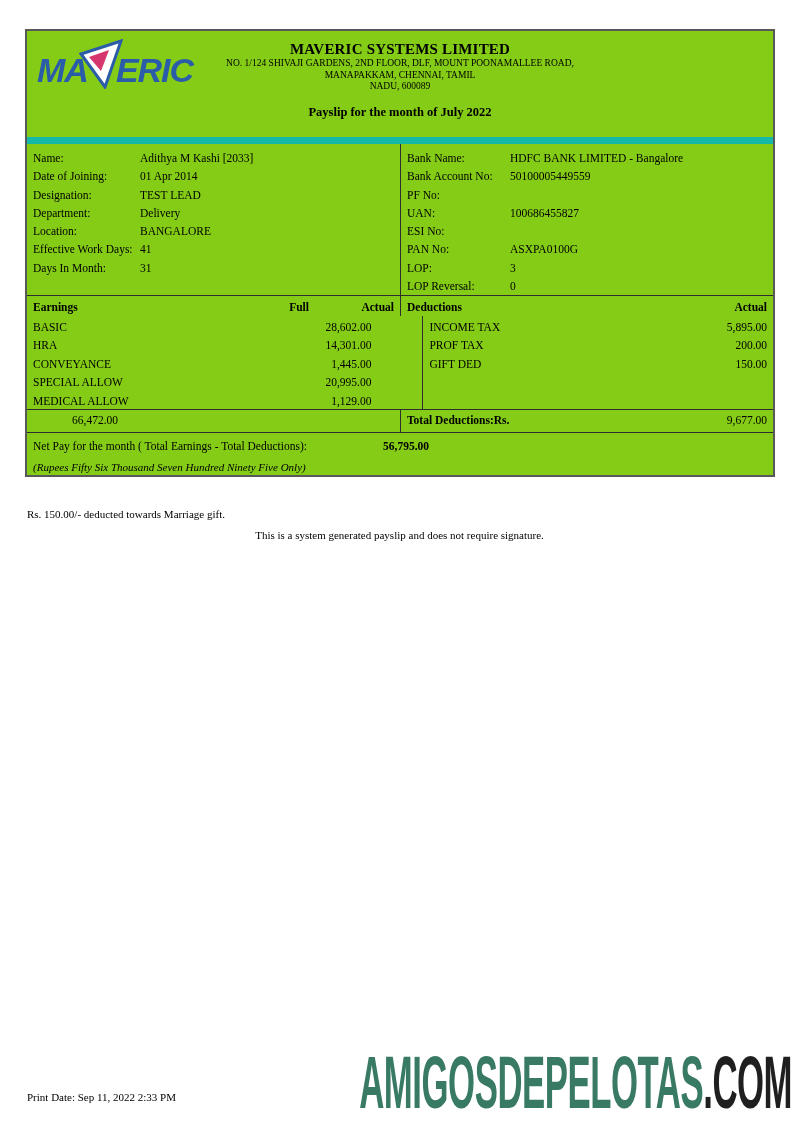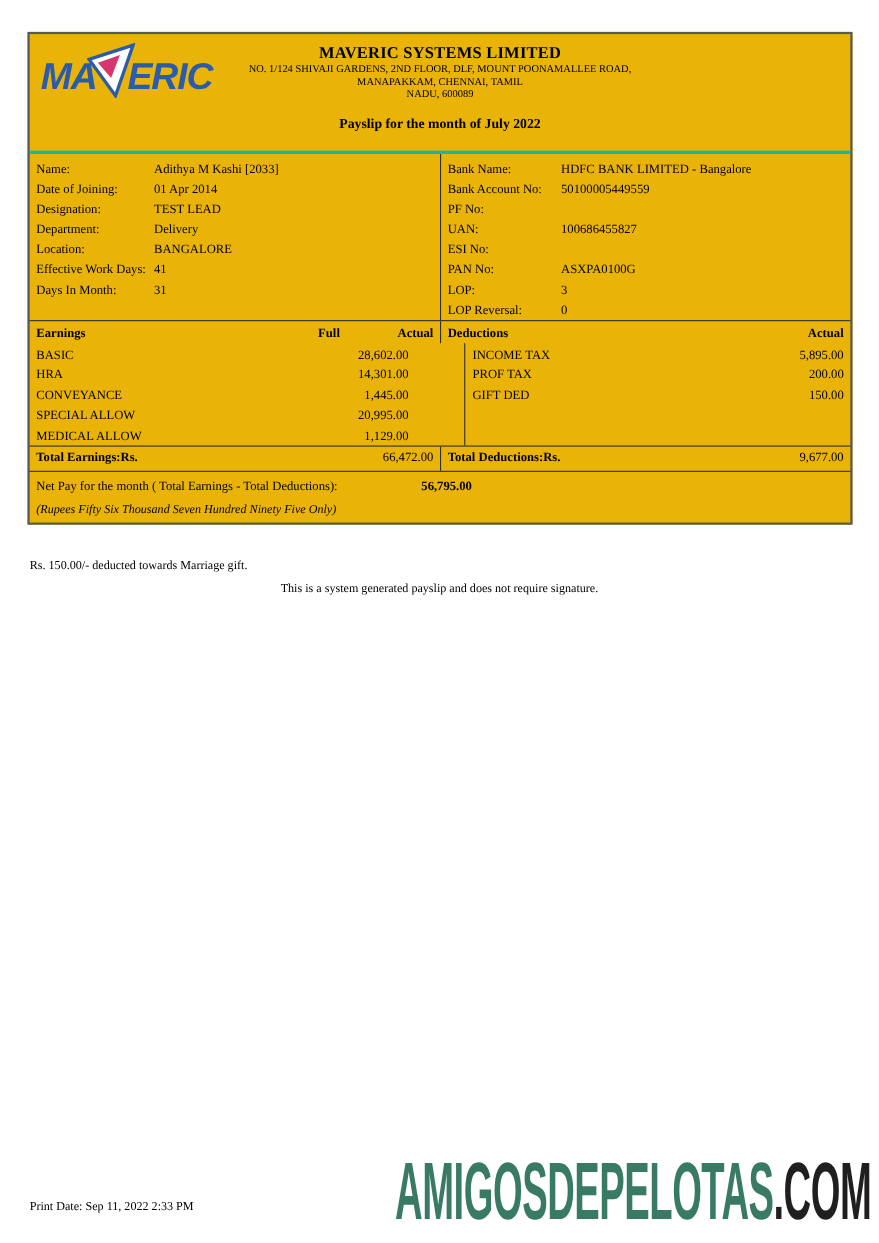--- a/index.html
+++ b/index.html
@@ -14,42 +14,42 @@
   }
 
   
   .payslip-box {
     position: absolute;
     left: 25px; top: 29px;
     width: 746px; height: 444px;
     border: 2px solid #595959;
     display: flex;
     flex-direction: column;
-    background: #eab308;
+    background: #84cc16;
   }
 
   
   .ps-header { height: 106px; position: relative; flex-shrink: 0; }
   .logo {
     position: absolute; left: 10px; top: 8px;
     display: flex; align-items: flex-end;
     font-family: "Liberation Sans", sans-serif;
     font-style: italic; font-weight: 600;
     font-size: 34px; line-height: 1;
     color: var(--logo-blue, #2a5caa);
     letter-spacing: -1px;
   }
   .logo svg { margin: 0 -7px -2px -9px; display: block; }
   .header-text { text-align: center; padding-top: 10px; }
   .company-name { font-size: 15px; font-weight: bold; letter-spacing: 0.2px; }
   .address-line { font-size: 9.5px; line-height: 11.5px; }
   .payslip-title { font-size: 12.5px; font-weight: bold; margin-top: 12px; }
 
   
-  .info-section { height: 151px; border-top: 3px solid #14b8a6; display: flex; flex-shrink: 0; }
+  .info-section { height: 151px; border-top: 7px solid #14b8a6; display: flex; flex-shrink: 0; }
   .info-col { width: 50%; box-sizing: border-box; padding: 5px 6px 0 6px; }
   .info-col.right { border-left: 1px solid #2e2e2e; }
   .info-row { display: flex; font-size: 11.5px; line-height: 18.3px; }
   .info-col.left  .info-label { width: 107px; flex-shrink: 0; }
   .info-col.right .info-label { width: 103px; flex-shrink: 0; }
   .info-value { flex: 1; }
 
   
   .table-header { height: 20px; border-top: 1px solid #2e2e2e; display: flex; font-size: 11.5px; font-weight: bold; flex-shrink: 0; }
   .table-body { height: 93px; display: flex; font-size: 11.5px; flex-shrink: 0; gap: 45px; }
@@ -255,21 +255,20 @@
 
           <div class="trow">
             <span class="c-name">GIFT DED</span>
             <span class="c-actual">150.00</span>
           </div>
         </div>
     </div>
 
     <div class="totals-row">
       <div class="half left trow">
-        <span class="t-label">Total Earnings:Rs.</span>
         <span class="t-value">66,472.00</span>
       </div>
       <div class="half right trow">
         <span class="t-label">Total Deductions:Rs.</span>
         <span class="t-value">9,677.00</span>
       </div>
     </div>
 
     <div class="netpay-section">
       <div class="netpay-line">

